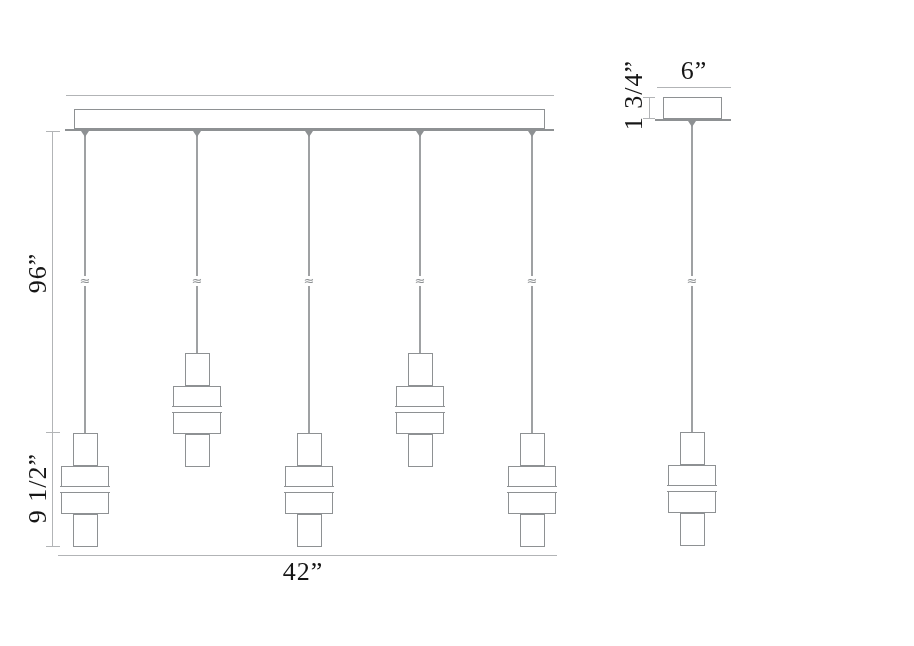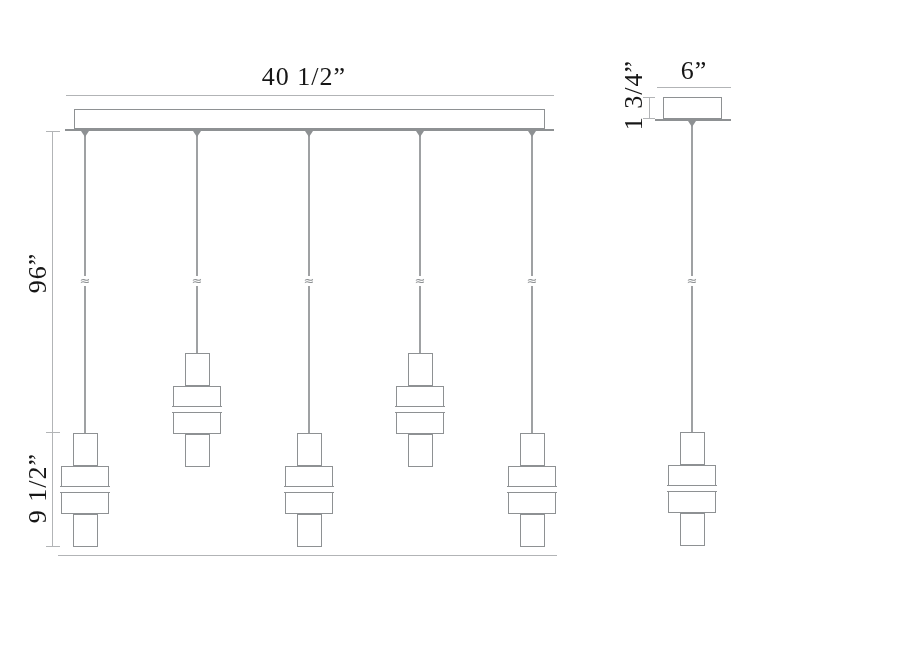--- a/index.html
+++ b/index.html
@@ -22,33 +22,33 @@
     position:absolute;width:14px;height:10px;background:#ffffff;color:#8e9193;
     font-size:13px;line-height:9px;text-align:center;font-family:"DejaVu Sans", sans-serif;
   }
 </style>
 </head>
 <body>
 
 <div id="canvas">
 
   <div class="dim" style="left:66px;top:95px;width:488px;height:1px;"></div>
-  <div class="lbl" style="left:229px;top:62px;width:150px;">40 1/2”</div>
 
   <div class="rect" style="left:74px;top:109px;width:471px;height:20px;"></div>
   <div class="line" style="left:65px;top:129px;width:489px;height:2px;"></div>
 
   <div class="dim" style="left:52px;top:131px;width:1px;height:416px;"></div>
   <div class="dim" style="left:46px;top:131px;width:14px;height:1px;"></div>
   <div class="dim" style="left:46px;top:432px;width:14px;height:1px;"></div>
   <div class="dim" style="left:46px;top:546px;width:14px;height:1px;"></div>
   <div class="lbl rot" style="left:-12px;top:258px;width:100px;">96”</div>
   <div class="lbl rot" style="left:-17px;top:473px;width:110px;">9 1/2”</div>
 
   <div class="dim" style="left:58px;top:555px;width:499px;height:1px;"></div>
+  <div class="lbl" style="left:253px;top:557px;width:100px;">42”</div>
 
   <div class="dim" style="left:657px;top:87px;width:74px;height:1px;"></div>
   <div class="lbl" style="left:654px;top:56px;width:80px;">6”</div>
 
   <div class="rect" style="left:663px;top:97px;width:59px;height:22px;"></div>
   <div class="line" style="left:655px;top:119px;width:76px;height:2px;"></div>
 
   <div class="dim" style="left:649px;top:97px;width:1px;height:22px;"></div>
   <div class="dim" style="left:643px;top:97px;width:12px;height:1px;"></div>
   <div class="dim" style="left:643px;top:118px;width:12px;height:1px;"></div>

